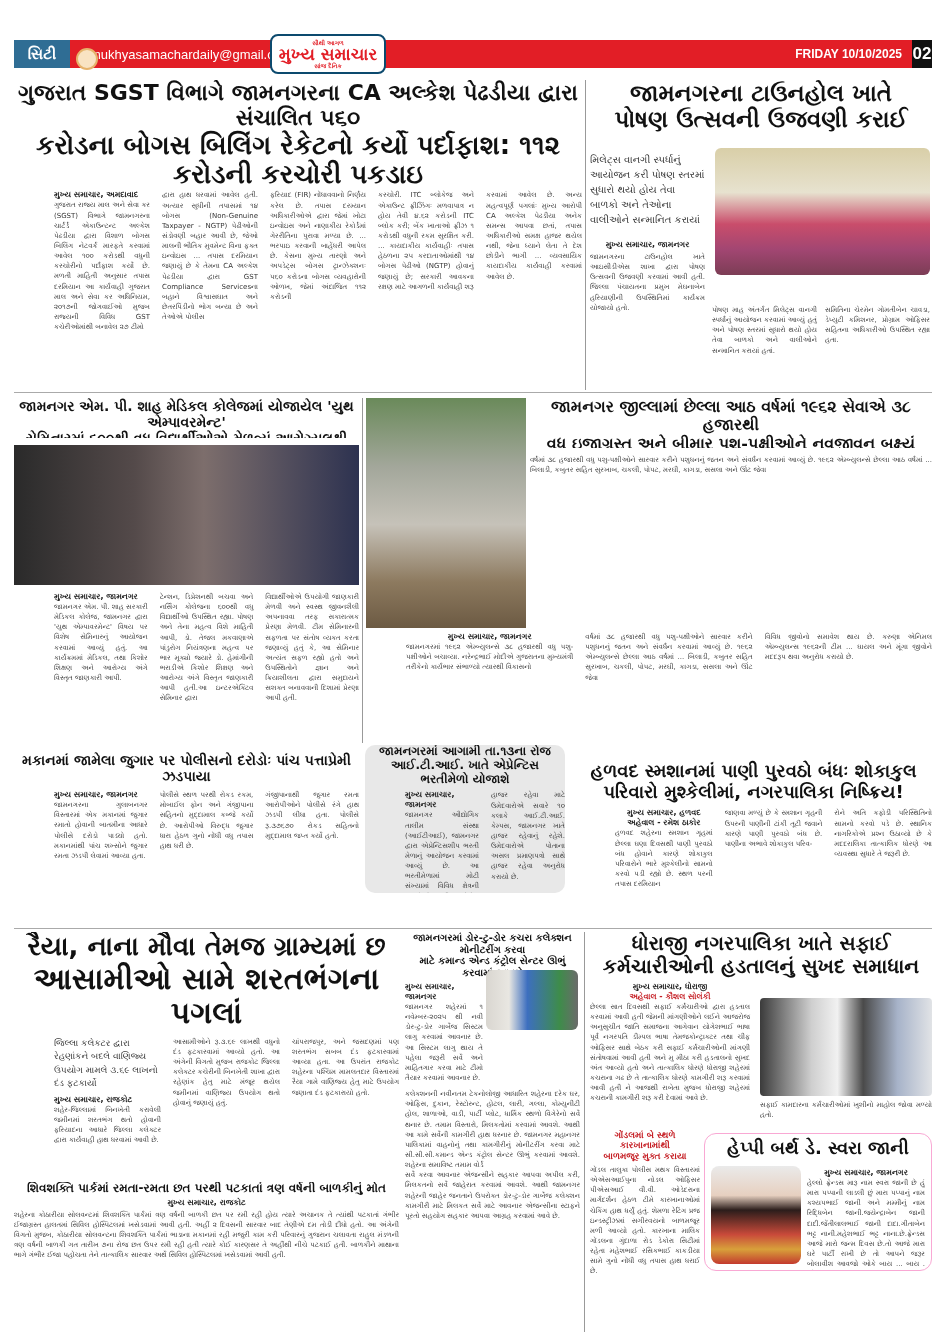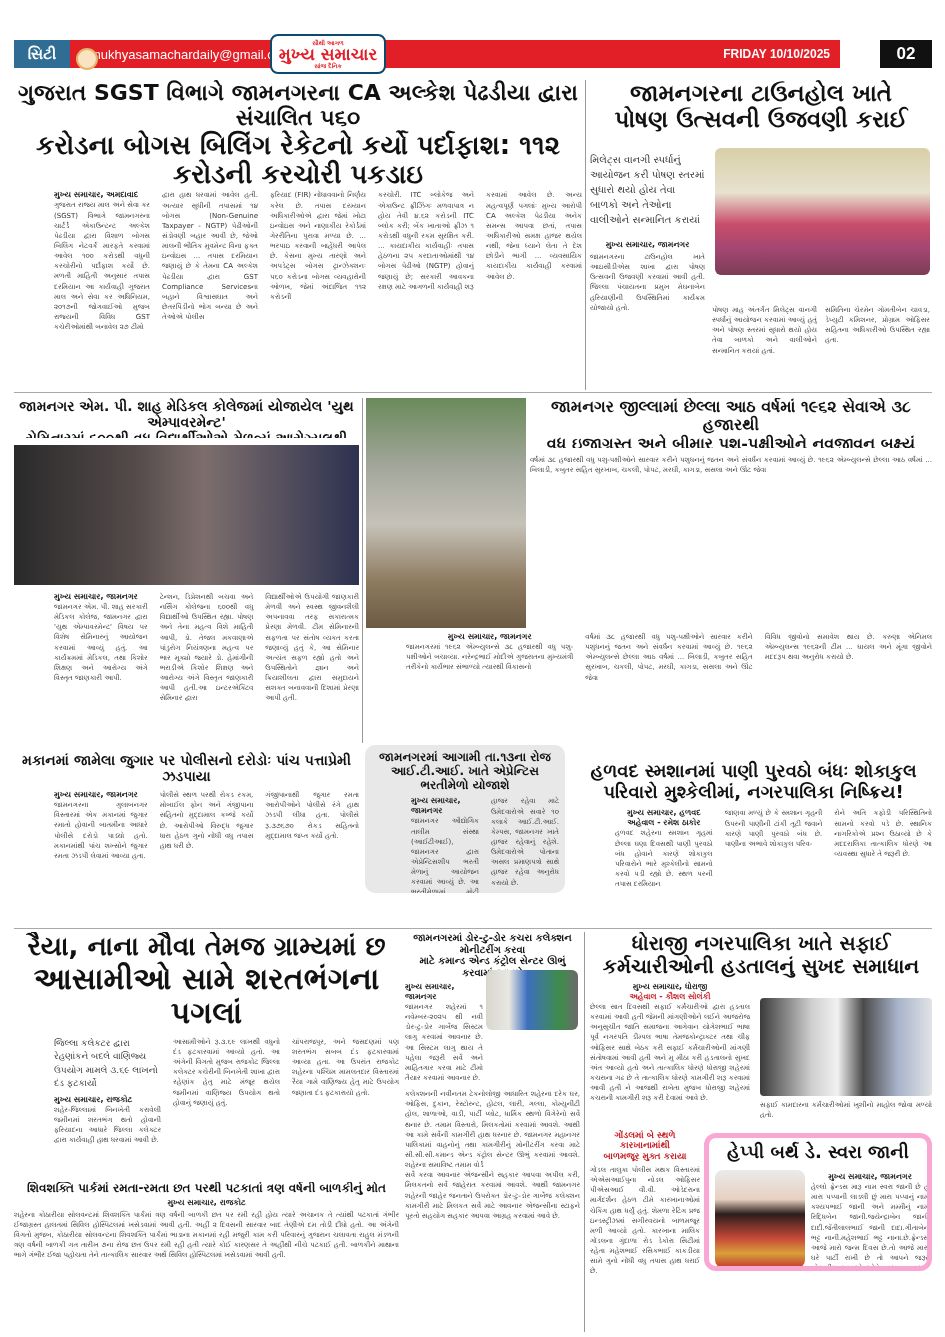--- a/index.html
+++ b/index.html
@@ -7,41 +7,41 @@
   body { font-family: "DejaVu Sans", sans-serif; color: #1a1a1a; position: relative; }
 
   .masthead { position: absolute; left: 14px; top: 40px; width: 918px; height: 28px; display: flex; }
   .mh-section { width: 56px; background: #2f6d94; color: #fff; font-size: 15px; font-weight: bold; display: flex; align-items: center; justify-content: center; }
   .mh-red { flex: 1; background: #e21e26; display: flex; align-items: center; position: relative; }
   .mh-email { color: #fff; font-size: 13px; font-family: "Liberation Sans", sans-serif; margin-left: 20px; }
   .mh-email-icon { position: absolute; left: 6px; top: 8px; width: 22px; height: 22px; border: 2px solid #e6b36b; border-radius: 50%; background: #f9e3c2; }
   .mh-logo { position: absolute; left: 200px; top: -6px; width: 116px; height: 40px; background: #fff; border: 2px solid #0c4a6e; border-radius: 8px; color: #e21e26; font-weight: bold; font-size: 17px; display: flex; flex-direction: column; align-items: center; justify-content: center; line-height: 1; }
   .mh-logo small { font-size: 6px; color: #e21e26; }
   .mh-date { position: absolute; right: 10px; color: #fff; font-family: "Liberation Sans", sans-serif; font-size: 12px; font-weight: bold; }
-  .mh-page { width: 52px; background: #111; color: #fff; font-family: "Liberation Sans", sans-serif; font-weight: bold; font-size: 17px; display: flex; align-items: center; justify-content: center; margin-left: 40px; }
+  .mh-page { width: 20px; background: #111; color: #fff; font-family: "Liberation Sans", sans-serif; font-weight: bold; font-size: 17px; display: flex; align-items: center; justify-content: center; }
 
   .block { position: absolute; overflow: hidden; }
   .headline { font-weight: bold; color: #111; text-align: center; line-height: 1.15; }
   .byline { font-size: 8px; font-weight: bold; color: #222; }
   .body-text { font-size: 7px; line-height: 1.45; color: #333; text-align: justify; }
   .cols { display: flex; gap: 12px; margin-left: 40px; }
   .cols > div { flex: 1; }
   .vline { position: absolute; width: 1px; background: #999; }
   .hline { position: absolute; height: 1px; background: #aaa; }
 
   .photo { position: absolute; border-radius: 6px; overflow: hidden; }
   .photo-townhall { background: linear-gradient(180deg,#d9cfa8 0%,#e7e2cf 35%,#c94d6b 60%,#a24672 80%,#7c3d55 100%); }
   .photo-camel { background: linear-gradient(180deg,#6a8a5a 0%,#a3a79b 30%,#c6c2b9 55%,#8d7a5f 80%,#6c5a43 100%); }
   .photo-seminar { background: linear-gradient(90deg,#2a2a2a 0%,#544a4a 35%,#7d6e6c 55%,#2d3250 100%); }
   .photo-truck { background: linear-gradient(90deg,#d9d6d0 0%,#e9e7e2 25%,#3d6fbf 45%,#3e8c4a 80%,#6b6b6b 100%); }
   .photo-men { background: linear-gradient(90deg,#3b3b3b 0%,#cfcfcf 30%,#f1f1f1 45%,#4a4a4a 60%,#a7b3c9 80%,#e1e3e6 100%); }
   .photo-girl { background: linear-gradient(180deg,#eaeaea 0%,#e7d0c0 30%,#2b1d1b 45%,#c94a3a 70%,#d8a03a 85%,#c33a2e 100%); }
 
   .gray-box { background: #e8e8e8; }
-  .bday-box { border: 5px solid #f9a8d4; border-radius: 12px; }
+  .bday-box { border: 1px solid #f9a8d4; border-radius: 12px; }
   .red-text { color: #c62026; }
 </style>
 </head>
 <body>
 
 <div class="masthead">
   <div class="mh-section">સિટી</div>
   <div class="mh-red">
     <span class="mh-email-icon"></span>
     <span class="mh-email">mukhyasamachardaily@gmail.com</span>
@@ -125,21 +125,21 @@
   <div class="cols">
     <div>
       <div class="byline">મુખ્ય સમાચાર, જામનગર</div>
       <div class="body-text">જામનગરના ગુલાબનગર વિસ્તારમાં એક મકાનમાં જુગાર રમાતો હોવાની બાતમીના આધારે પોલીસે દરોડો પાડ્યો હતો. મકાનમાંથી પાંચ શખ્સોને જુગાર રમતા ઝડપી લેવામાં આવ્યા હતા.</div>
     </div>
     <div class="body-text">પોલીસે સ્થળ પરથી રોકડ રકમ, મોબાઈલ ફોન અને ગંજીપાના સહિતનો મુદ્દામાલ કબ્જે કર્યો છે. આરોપીઓ વિરુદ્ધ જુગાર ધારા હેઠળ ગુનો નોંધી વધુ તપાસ હાથ ધરી છે.</div>
     <div class="body-text">ગંજીપાનાથી જુગાર રમતા આરોપીઓને પોલીસે રંગે હાથ ઝડપી લીધા હતા. પોલીસે રૂ.૩૭૬૭૦ રોકડ સહિતનો મુદ્દામાલ જપ્ત કર્યો હતો.</div>
   </div>
 </div>
 
-<div class="block gray-box" style="left:365px;top:745px;width:200px;height:148px;border-radius:10px;padding:6px;">
+<div class="block gray-box" style="left:365px;top:745px;width:200px;height:148px;border-radius:10px;">
   <div class="headline" style="font-size:12px;">જામનગરમાં આગામી તા.૧૩ના રોજ</div>
   <div class="headline" style="font-size:12px;margin-bottom:4px;">આઈ.ટી.આઈ. ખાતે એપ્રેન્ટિસ ભરતીમેળો યોજાશે</div>
   <div class="cols">
     <div>
       <div class="byline">મુખ્ય સમાચાર, જામનગર</div>
       <div class="body-text">જામનગર ઔદ્યોગિક તાલીમ સંસ્થા (આઈટીઆઈ), જામનગર દ્વારા એપ્રેન્ટિસશીપ ભરતી મેળાનું આયોજન કરવામાં આવ્યું છે. આ ભરતીમેળામાં મોટી સંખ્યામાં વિવિધ ક્ષેત્રની કંપનીઓ ઉપસ્થિત રહેશે.</div>
     </div>
     <div class="body-text">હાજર રહેવા માટે ઉમેદવારોએ સવારે ૧૦ કલાકે આઈ.ટી.આઈ. કેમ્પસ, જામનગર ખાતે હાજર રહેવાનું રહેશે. ઉમેદવારોએ પોતાના અસલ પ્રમાણપત્રો સાથે હાજર રહેવા અનુરોધ કરાયો છે.</div>
   </div>
 </div>

